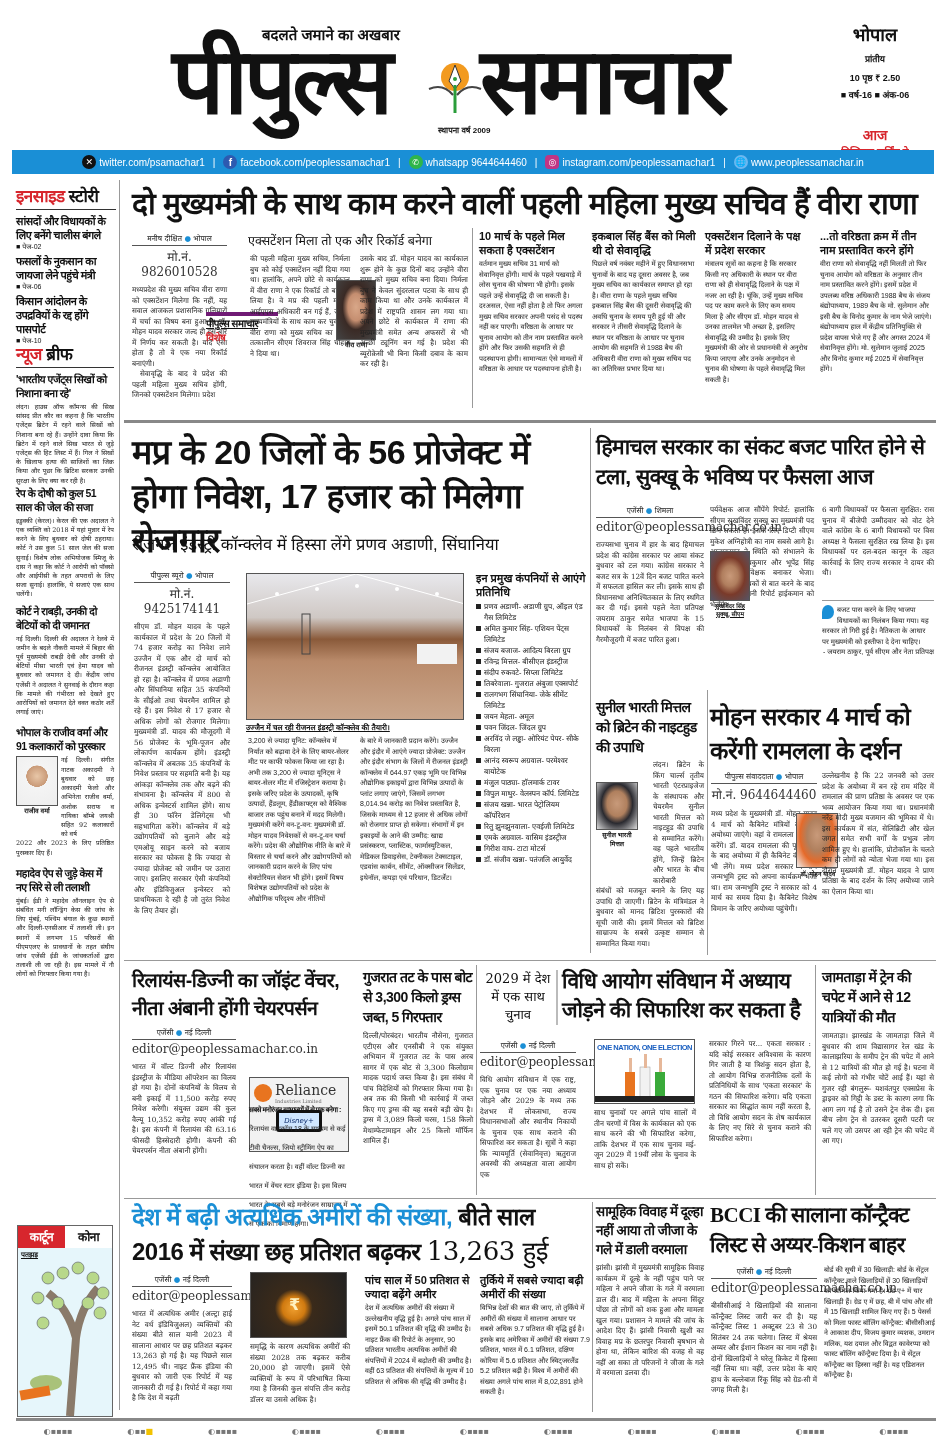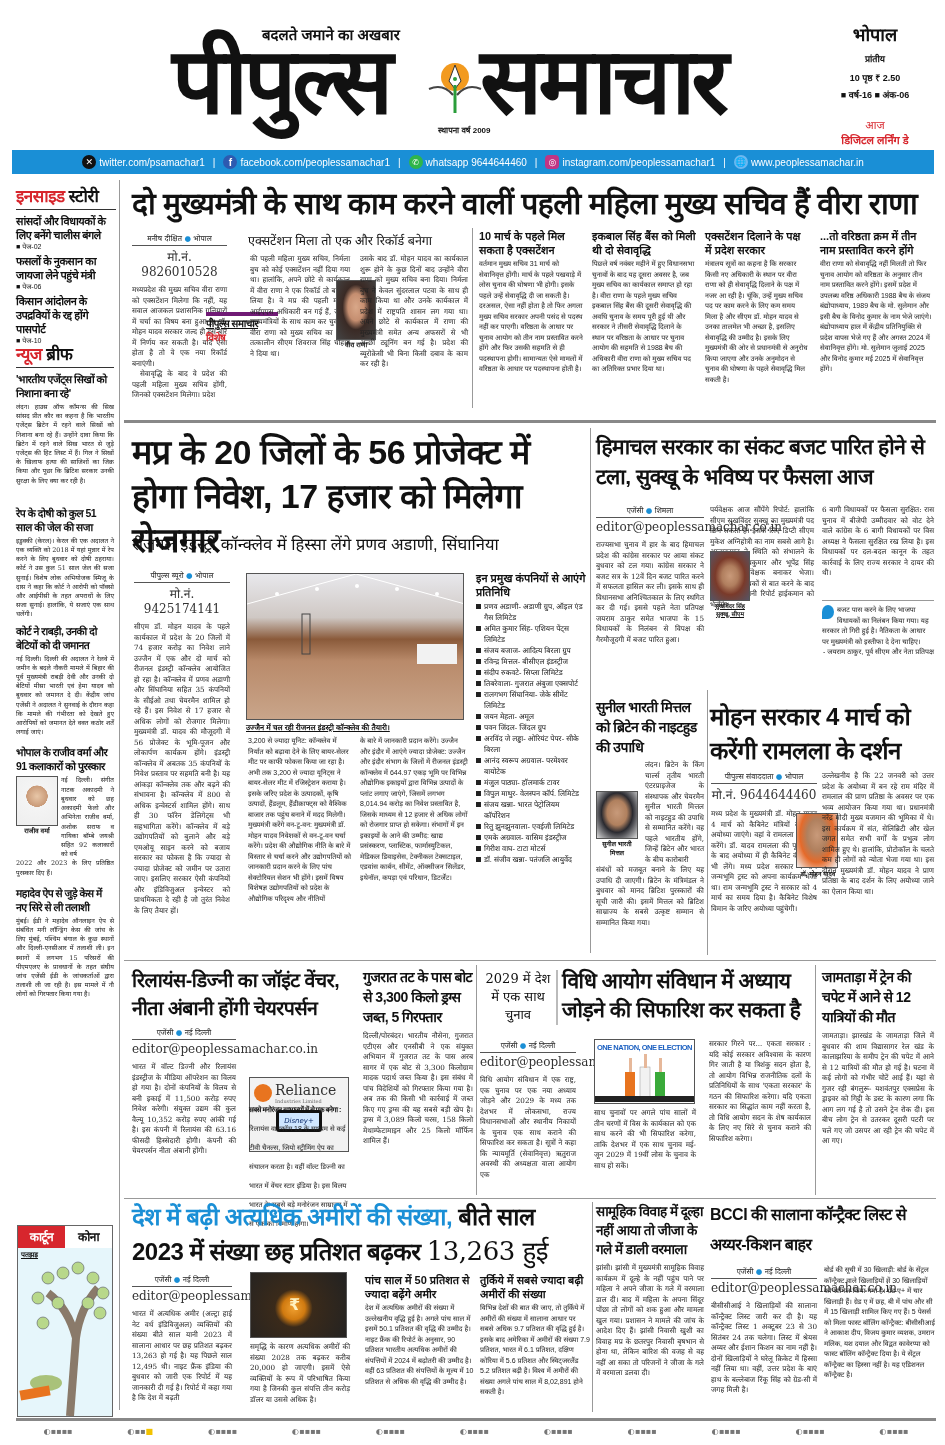--- a/index.html
+++ b/index.html
@@ -36,21 +36,21 @@
       <path d="M56 34 Q42 28 32 40" stroke="#444" stroke-width="2" fill="none"></path>
     </svg>
   </div>
   <div class="abs hl" style="left:480px;top:26px;font-size:92px;line-height:110px;letter-spacing:-4px;">समाचार</div>
   <div class="abs cond" style="left:438px;top:124px;font-size:8px;font-weight:bold;">स्थापना वर्ष 2009</div>
   <div class="abs" style="left:815px;top:22px;width:120px;text-align:center;">
     <div class="cond" style="font-size:18px;font-weight:bold;">भोपाल</div>
     <div class="cond" style="font-size:9px;font-weight:bold;margin-top:6px;">प्रांतीय</div>
     <div class="cond" style="font-size:9px;font-weight:bold;margin-top:6px;">10 पृष्ठ ₹ 2.50</div>
     <div class="cond" style="font-size:9px;font-weight:bold;margin-top:4px;">■ वर्ष-16 ■ अंक-06</div>
-    <div class="cond" style="font-size:11px;font-weight:normal;color:#d7262d;margin-top:16px;">आज</div>
+    <div class="cond" style="font-size:14px;font-weight:bold;color:#d7262d;margin-top:24px;">आज</div>
     <div class="cond" style="font-size:11px;font-weight:bold;color:#d7262d;">डिजिटल लर्निंग डे</div>
   </div>
 </div>
 
 <div class="abs" style="left:12px;top:150px;width:922px;height:24px;background:#1a8fd6;display:flex;align-items:center;justify-content:center;gap:8px;color:#fff;font-family:'Liberation Sans',sans-serif;font-size:10px;">
   <span style="display:flex;align-items:center;gap:3px;">
     <span style="width:14px;height:14px;border-radius:50%;background:#111;color:#fff;font-size:9px;display:inline-flex;align-items:center;justify-content:center;">✕</span>
     <span>twitter.com/psamachar1</span>
   </span>
   <span>|</span>
@@ -96,21 +96,21 @@
 
 <div class="abs" style="left:16px;top:342px;width:98px;">
   <div class="hl" style="font-size:17px;border-bottom:1px solid #333;padding-bottom:2px;">
     <span style="color:#d7262d;">न्यूज</span>
     <span>ब्रीफ</span>
   </div>
   <div style="margin-top:4px;">
     <div class="hl" style="font-size:10.5px;line-height:14px;margin-bottom:3px;">'भारतीय एजेंट्स सिखों को निशाना बना रहे'</div>
     <div class="txt" style="font-size:6.4px;line-height:9.2px;">लंदन। हाउस ऑफ कॉमन्स की सिख सांसद प्रीत कौर का कहना है कि भारतीय एजेंट्स ब्रिटेन में रहने वाले सिखों को निशाना बना रहे हैं। उन्होंने दावा किया कि ब्रिटेन में रहने वाले सिख भारत से जुड़े एजेंट्स की हिट लिस्ट में हैं। गिल ने सिखों के खिलाफ हत्या की साजिशों का जिक्र किया और पूछा कि ब्रिटिश सरकार उनकी सुरक्षा के लिए क्या कर रही है।</div>
   </div>
-  <div style="margin-top:20px;">
+  <div style="margin-top:0;">
     <div class="hl" style="font-size:10.5px;line-height:14px;margin-bottom:3px;">रेप के दोषी को कुल 51 साल की जेल की सजा</div>
     <div class="txt" style="font-size:6.4px;line-height:9.2px;">इडुक्की (केरल)। केरल की एक अदालत ने एक व्यक्ति को 2018 में यहां मुन्नार में रेप करने के लिए बुधवार को दोषी ठहराया। कोर्ट ने उस कुल 51 साल जेल की सजा सुनाई। विशेष लोक अभियोजक स्मिजू के दास ने कहा कि कोर्ट ने आरोपी को पॉक्सो और आईपीसी के तहत अपराधों के लिए सजा सुनाई। हालांकि, ये सजाएं एक साथ चलेंगी।</div>
   </div>
   <div style="margin-top:4px;">
     <div class="hl" style="font-size:10.5px;line-height:14px;margin-bottom:3px;">कोर्ट ने राबड़ी, उनकी दो बेटियों को दी जमानत</div>
     <div class="txt" style="font-size:6.4px;line-height:9.2px;">नई दिल्ली। दिल्ली की अदालत ने रेलवे में जमीन के बदले नौकरी मामले में बिहार की पूर्व मुख्यमंत्री राबड़ी देवी और उनकी दो बेटियों मीसा भारती एवं हेमा यादव को बुधवार को जमानत दे दी। केंद्रीय जांच एजेंसी ने अदालत ने सुनवाई के दौरान कहा कि मामले की गंभीरता को देखते हुए आरोपियों को जमानत देते वक्त कठोर शर्तें लगाई जाएं।</div>
   </div>
   <div style="margin-top:8px;">
     <div class="hl" style="font-size:10.5px;line-height:14px;margin-bottom:3px;">भोपाल के राजीव वर्मा और 91 कलाकारों को पुरस्कार</div>
     <div style="display:flex;gap:3px;">
@@ -258,21 +258,21 @@
 <div class="abs caption" style="left:708px;top:602px;width:44px;font-size:6px;text-decoration:underline;">सुखविंदर सिंह सुक्खू, सीएम</div>
 <div class="abs txt" style="left:822px;top:505px;width:112px;">6 बागी विधायकों पर फैसला सुरक्षित: रास चुनाव में बीजेपी उम्मीदवार को वोट देने वाले कांग्रेस के 6 बागी विधायकों पर विस अध्यक्ष ने फैसला सुरक्षित रख लिया है। इस विधायकों पर दल-बदल कानून के तहत कार्रवाई के लिए राज्य सरकार ने दायर की थी।</div>
 <div class="abs" style="left:822px;top:600px;width:112px;border-top:1px solid #999;padding-top:4px;">
   <span style="float:left;width:12px;height:14px;border-radius:50% 50% 50% 0;background:#1a8fd6;margin-right:3px;"></span>
   <div class="txt" style="font-family:'Liberation Sans',sans-serif;font-size:7px;text-align:left;">बजट पास करने के लिए भाजपा विधायकों का निलंबन किया गया। यह सरकार तो गिरी हुई है। नैतिकता के आधार पर मुख्यमंत्री को इस्तीफा दे देना चाहिए।</div>
   <div class="txt" style="font-family:'Liberation Sans',sans-serif;font-size:7px;text-align:right;">- जयराम ठाकुर, पूर्व सीएम और नेता प्रतिपक्ष</div>
 </div>
 
 <div class="abs" style="left:596px;top:697px;width:108px;">
   <div class="hl" style="font-size:14px;line-height:20px;margin-bottom:3px;">सुनील भारती मित्तल को ब्रिटेन की नाइटहुड की उपाधि</div>
-  <div style="display:flex;gap:7px;align-items:center;">
+  <div style="display:flex;gap:15px;">
     <div>
       <div class="photo" style="position:relative;width:42px;height:48px;margin-top:22px;background:radial-gradient(ellipse at 50% 45%,#c89a7a 0,#b0805e 35%,#2a2a30 55%,#ddd 100%);"></div>
       <div class="caption" style="font-size:6.3px;width:42px;">सुनील भारती मित्तल</div>
     </div>
     <div class="txt">लंदन। ब्रिटेन के किंग चार्ल्स तृतीय भारती एंटरप्राइजेज के संस्थापक और चेयरमैन सुनील भारती मित्तल को नाइटहुड की उपाधि से सम्मानित करेंगे। वह पहले भारतीय होंगे, जिन्हें ब्रिटेन और भारत के बीच कारोबारी</div>
   </div>
   <div class="txt">संबंधों को मजबूत बनाने के लिए यह उपाधि दी जाएगी। ब्रिटेन के मंत्रिमंडल ने बुधवार को मानद ब्रिटिश पुरस्कारों की सूची जारी की। इसमें मित्तल को ब्रिटिश साम्राज्य के सबसे उत्कृष्ट सम्मान से सम्मानित किया गया।</div>
 </div>
 
 <div class="rule" style="left:707px;top:690px;width:1px;height:265px;"></div>
@@ -347,21 +347,21 @@
 <div class="abs" style="left:822px;top:967px;width:112px;">
   <div class="hl" style="font-size:14px;line-height:20px;margin-bottom:4px;">जामताड़ा में ट्रेन की चपेट में आने से 12 यात्रियों की मौत</div>
   <div class="txt">जामताड़ा। झारखंड के जामताड़ा जिले में बुधवार की शाम विद्यासागर रेल खंड के कालाझरिया के समीप ट्रेन की चपेट में आने से 12 यात्रियों की मौत हो गई है। घटना में कई लोगों को गंभीर चोटें आई हैं। यहां से गुजर रही बंगलुरू- यशवंतपुर एक्सप्रेस के ड्राइवर को गिट्टी के डस्ट के कारण लगा कि आग लग गई है तो उसने ट्रेन रोक दी। इस बीच लोग ट्रेन से उतरकर दूसरी पटरी पर चले गए जो उसपर आ रही ट्रेन की चपेट में आ गए।</div>
 </div>
 
 <div class="abs" style="left:124px;top:1198px;width:812px;height:1px;background:#999;"></div>
 
 <div class="abs hl" style="left:132px;top:1200px;width:460px;font-size:24px;line-height:34px;">
   <span style="color:#1a8fd6;">देश में बढ़ी अत्यधिक अमीरों की संख्या,</span>
   <span>बीते साल</span><br>
-  <span>2023 में संख्या छह प्रतिशत बढ़कर</span>
+  <span>2016 में संख्या छह प्रतिशत बढ़कर</span>
   <span class="serif" style="font-weight:normal;font-size:26px;">13,263 हुई</span>
 </div>
 <div class="abs" style="left:132px;top:1274px;width:100px;">
   <div class="byline"><span>एजेंसी</span> <span class="dot">●</span> <span>नई दिल्ली</span></div>
   <div class="email">editor@peoplessamachar.co.in</div>
   <div class="txt">भारत में अत्यधिक अमीर (अल्ट्रा हाई नेट वर्थ इंडिविजुअल) व्यक्तियों की संख्या बीते साल यानी 2023 में सालाना आधार पर छह प्रतिशत बढ़कर 13,263 हो गई है। यह पिछले साल 12,495 थी। नाइट फ्रैंक इंडिया की बुधवार को जारी एक रिपोर्ट में यह जानकारी दी गई है। रिपोर्ट में कहा गया है कि देश में बढ़ती</div>
 </div>
 <div class="photo" style="left:250px;top:1272px;width:97px;height:66px;background:radial-gradient(circle at 45% 55%,#f0a030 0,#d07a10 18%,#3a2a1a 30%,#222 100%);">
   <div style="position:absolute;left:38px;top:22px;color:#fff2c0;font-size:16px;font-weight:bold;">₹</div>
 </div>
@@ -375,21 +375,21 @@
   <div class="txt" style="font-family:'Liberation Sans',sans-serif;font-size:7px;text-align:left;">विभिन्न देशों की बात की जाए, तो तुर्किये में अमीरों की संख्या में सालाना आधार पर सबसे अधिक 9.7 प्रतिशत की वृद्धि हुई है। इसके बाद अमेरिका में अमीरों की संख्या 7.9 प्रतिशत, भारत में 6.1 प्रतिशत, दक्षिण कोरिया में 5.6 प्रतिशत और स्विट्जरलैंड 5.2 प्रतिशत बढ़ी है। विश्व में अमीरों की संख्या अगले पांच साल में 8,02,891 होने सकती है।</div>
 </div>
 
 <div class="rule" style="left:592px;top:1202px;width:1px;height:210px;"></div>
 
 <div class="abs" style="left:596px;top:1202px;width:108px;">
   <div class="hl" style="font-size:13.5px;line-height:19px;margin-bottom:4px;">सामूहिक विवाह में दूल्हा नहीं आया तो जीजा के गले में डाली वरमाला</div>
   <div class="txt">झांसी। झांसी में मुख्यमंत्री सामूहिक विवाह कार्यक्रम में दूल्हे के नहीं पहुंच पाने पर महिला ने अपने जीजा के गले में वरमाला डाल दी। बाद में महिला के अपना सिंदूर पोंछा तो लोगों को शक हुआ और मामला खुल गया। प्रशासन ने मामले की जांच के आदेश दिए हैं। झांसी निवासी खुशी का विवाह मप्र के छतरपुर निवासी बृषभान से होना था, लेकिन बारिश की वजह से वह नहीं आ सका तो परिजनों ने जीजा के गले में वरमाला डलवा दी।</div>
 </div>
 
-<div class="abs hl" style="left:710px;top:1200px;width:226px;font-size:16px;line-height:30px;">BCCI की सालाना कॉन्ट्रैक्ट लिस्ट से अय्यर-किशन बाहर</div>
+<div class="abs hl" style="left:710px;top:1200px;width:226px;font-size:21px;line-height:30px;font-family:Liberation Serif, serif;">BCCI की सालाना कॉन्ट्रैक्ट लिस्ट से अय्यर-किशन बाहर</div>
 <div class="abs" style="left:711px;top:1266px;width:106px;">
   <div class="byline"><span>एजेंसी</span> <span class="dot">●</span> <span>नई दिल्ली</span></div>
   <div class="email">editor@peoplessamachar.co.in</div>
   <div class="txt">बीसीसीआई ने खिलाड़ियों की सालाना कॉन्ट्रैक्ट लिस्ट जारी कर दी है। यह कॉन्ट्रैक्ट लिस्ट 1 अक्टूबर 23 से 30 सितंबर 24 तक चलेगा। लिस्ट में श्रेयस अय्यर और ईशान किशन का नाम नहीं है। दोनों खिलाड़ियों ने घरेलू क्रिकेट में हिस्सा नहीं लिया था। वहीं, उत्तर प्रदेश के बाएं हाथ के बल्लेबाज रिंकू सिंह को ग्रेड-सी में जगह मिली है।</div>
 </div>
 <div class="abs txt" style="left:824px;top:1265px;width:112px;font-family:'Liberation Sans',sans-serif;font-size:7px;text-align:left;">बोर्ड की सूची में 30 खिलाड़ी: बोर्ड के सेंट्रल कॉन्ट्रैक्ट वाले खिलाड़ियों में 30 खिलाड़ियों को शामिल किया गया है। ग्रेड ए+ में चार खिलाड़ी हैं। ग्रेड ए में छह, बी में पांच और सी में 15 खिलाड़ी शामिल किए गए हैं। 5 पेसर्स को मिला फास्ट बॉलिंग कॉन्ट्रैक्ट: बीसीसीआई ने आकाश दीप, विजय कुमार व्यशक, उमरान मलिक, यश दयाल और विद्वत कावेरप्पा को फास्ट बॉलिंग कॉन्ट्रैक्ट दिया है। ये सेंट्रल कॉन्ट्रैक्ट का हिस्सा नहीं है। यह एडिशनल कॉन्ट्रैक्ट है।</div>
 
 <div class="abs" style="left:16px;top:1418px;width:920px;height:3px;background:#888;"></div>
 <div class="abs" style="left:16px;top:1424px;width:920px;height:14px;display:flex;justify-content:space-around;align-items:center;">
   <span style="font-size:8px;color:#777;">◐▪▪▪▪</span>

